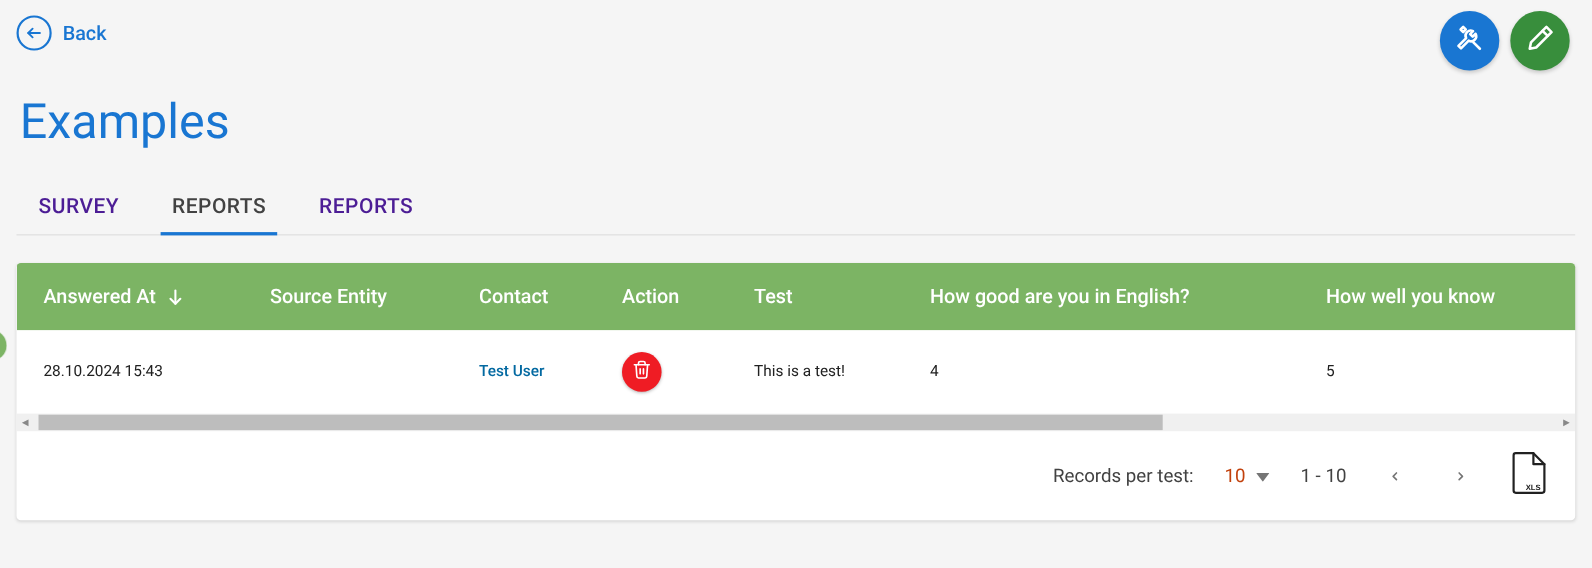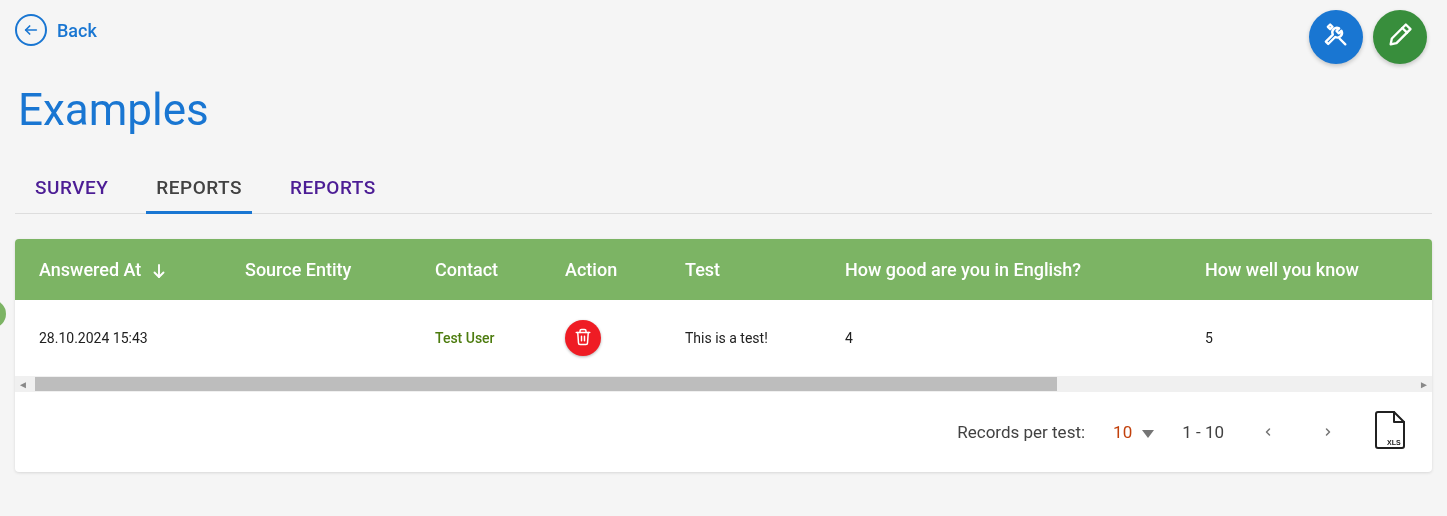--- a/index.html
+++ b/index.html
@@ -127,21 +127,21 @@
     }
     th:first-child { padding-left: 24px; }
     .sort-icon { display: inline-flex; vertical-align: middle; margin-left: 4px; }
     td {
       padding: 20px 10px;
       font-size: 14px;
       white-space: nowrap;
       color: #212121;
     }
     td:first-child { padding-left: 24px; }
-    .contact-link { color: #4d7c0f; font-weight: 500; cursor: pointer; }
+    .contact-link { color: #0369a1; font-weight: 500; cursor: pointer; }
     .delete-btn {
       width: 36px; height: 36px;
       background: #ef1c24;
       border-radius: 50%;
       display: flex; align-items: center; justify-content: center;
       cursor: pointer;
       box-shadow: 0 1px 3px rgba(0,0,0,0.3);
     }
     .delete-btn svg { width: 18px; height: 18px; }
     .footer {

